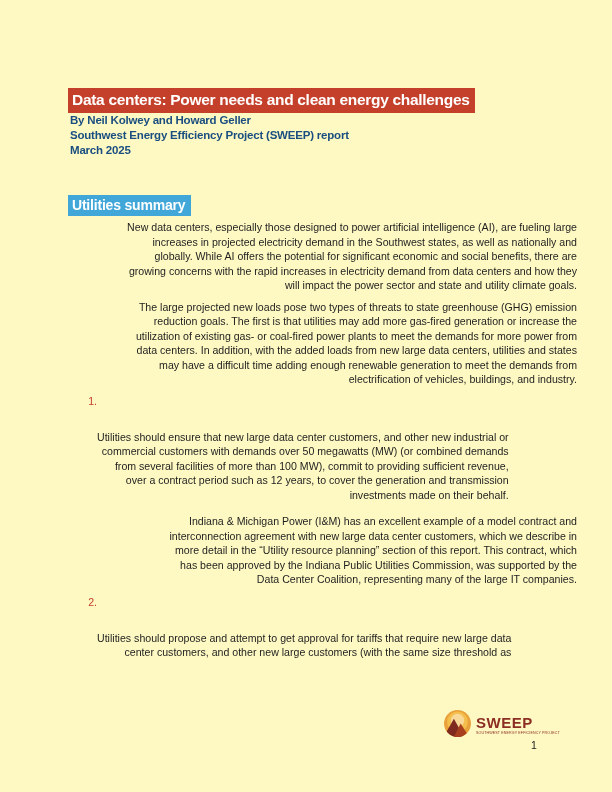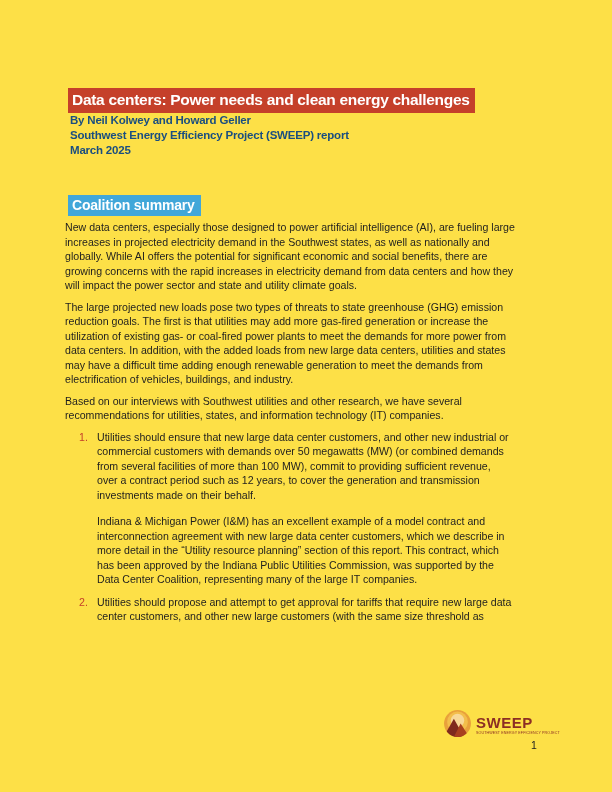--- a/index.html
+++ b/index.html
@@ -1,17 +1,17 @@
 <!DOCTYPE html>
 <html style="--title-bar-bg: #C5402A; --exec-heading-bg: #41A7D9; --subtitle-text: #1A4E80; --accent-red: #C5402A; --logo-maroon: #8C2E24;"><head>
 <meta charset="utf-8">
 <style>
   html,body{margin:0;padding:0;background:#ffffff;}
   .page{
-    position:relative;width:612px;height:792px;background:#fde047;
+    position:relative;width:612px;height:792px;background:#fef9c3;
     font-family:"Liberation Sans",sans-serif;color:#1e1e1e;overflow:hidden;
   }
   .title-bar{
     position:absolute;left:68px;top:88px;
     background:var(--title-bar-bg,#C5402A);color:#ffffff;
     font-size:15.5px;font-weight:bold;letter-spacing:-0.3px;
     padding:3px 5px 4px 4px;white-space:nowrap;
   }
   .subtitle{
     position:absolute;left:70px;top:113px;
@@ -19,35 +19,35 @@
     font-weight:bold;font-size:11.5px;line-height:15px;letter-spacing:-0.2px;
   }
   .exec-heading{
     position:absolute;left:68px;top:195px;
     background:var(--exec-heading-bg,#41A7D9);color:#ffffff;
     font-size:14px;font-weight:bold;letter-spacing:-0.2px;
     padding:2px 6px 3px 4px;white-space:nowrap;
   }
   .body{
     position:absolute;left:65px;top:220px;width:512px;
-    font-size:10.6px;line-height:14.5px;
+    font-size:10.6px;line-height:14.5px;text-align:right;
   }
   .body p{margin:0 0 7px 0;white-space:pre-line;}
   .rec-heading{
     color:var(--accent-red,#C5402A);font-size:12px;line-height:15px;
     margin:0 0 6px 3px;white-space:nowrap;
   }
   .rec-heading .rule{
     display:inline-block;width:86px;height:2px;
     background:var(--accent-red,#C5402A);
     vertical-align:middle;margin-left:8px;margin-bottom:2px;
   }
   .list-item{display:flex;margin:0;}
   .list-item .num{flex:none;width:18px;margin-left:14px;color:var(--accent-red,#C5402A);}
-  .list-item .item-text{white-space:pre-line;}
+  .list-item .item-text{white-space:pre-line;margin-top:36px;}
   .item-1{margin-bottom:12px;}
   .body p.detail{margin:0 0 8px 32px;white-space:pre-line;}
   .logo{position:absolute;left:443px;top:709px;display:flex;align-items:center;}
   .logo-textcol{display:flex;flex-direction:column;margin-left:4px;}
   .logo-name{
     color:var(--logo-maroon,#8C2E24);font-weight:bold;
     font-size:15px;line-height:15px;letter-spacing:0.5px;
   }
   .logo-tagline{
     color:var(--logo-maroon,#8C2E24);font-size:7px;letter-spacing:0.2px;
@@ -62,36 +62,34 @@
 <div class="page">
 
   <div class="title-bar">Data centers: Power needs and clean energy challenges</div>
 
   <div class="subtitle">
     <div>By Neil Kolwey and Howard Geller</div>
     <div>Southwest Energy Efficiency Project (SWEEP) report</div>
     <div>March 2025</div>
   </div>
 
-  <div class="exec-heading">Coalition summary</div>
+  <div class="exec-heading">Utilities summary</div>
 
   <div class="body">
     <p>New data centers, especially those designed to power artificial intelligence (AI), are fueling large
 increases in projected electricity demand in the Southwest states, as well as nationally and
 globally. While AI offers the potential for significant economic and social benefits, there are
 growing concerns with the rapid increases in electricity demand from data centers and how they
 will impact the power sector and state and utility climate goals.</p>
     <p>The large projected new loads pose two types of threats to state greenhouse (GHG) emission
 reduction goals. The first is that utilities may add more gas-fired generation or increase the
 utilization of existing gas- or coal-fired power plants to meet the demands for more power from
 data centers. In addition, with the added loads from new large data centers, utilities and states
 may have a difficult time adding enough renewable generation to meet the demands from
 electrification of vehicles, buildings, and industry.</p>
-    <p>Based on our interviews with Southwest utilities and other research, we have several
-recommendations for utilities, states, and information technology (IT) companies.</p>
 
 
     <div class="list-item item-1">
       <span class="num">1.</span>
       <span class="item-text">Utilities should ensure that new large data center customers, and other new industrial or
 commercial customers with demands over 50 megawatts (MW) (or combined demands
 from several facilities of more than 100 MW), commit to providing sufficient revenue,
 over a contract period such as 12 years, to cover the generation and transmission
 investments made on their behalf.</span>
     </div>

